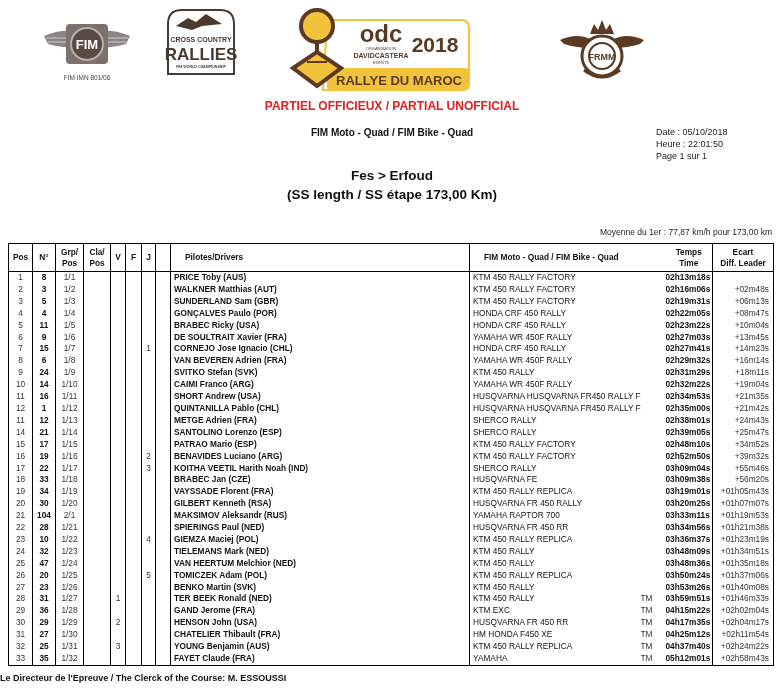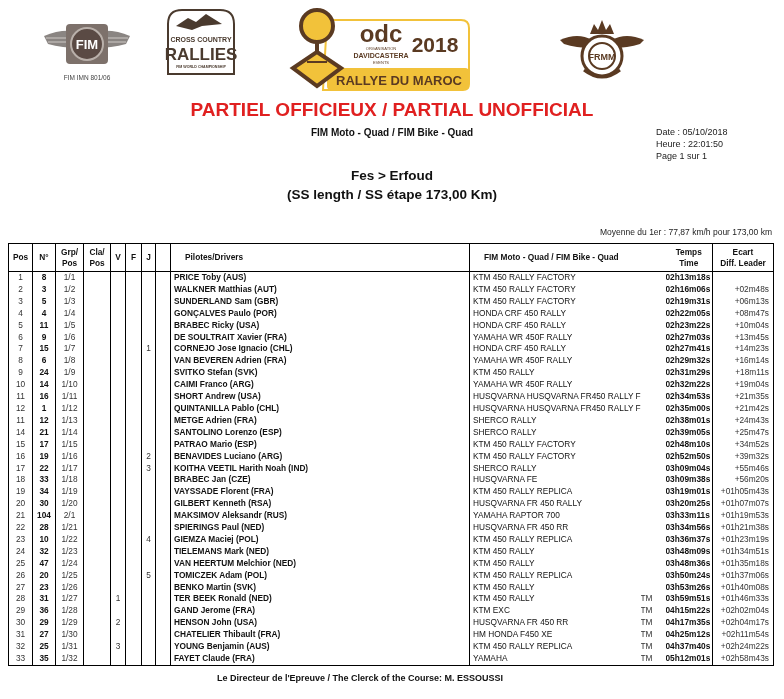--- a/index.html
+++ b/index.html
@@ -8,42 +8,42 @@
   .abs { position: absolute; }
 
   
   .logo-fim { left: 42px; top: 14px; width: 90px; height: 56px; }
   .fim-caption { left: 42px; top: 74px; width: 90px; text-align: center; font-size: 6.5px; color: #444; }
   .logo-ccr { left: 162px; top: 0; width: 78px; height: 78px; }
   .logo-odc { left: 283px; top: 6px; width: 190px; height: 88px; }
   .logo-frmm { left: 558px; top: 10px; width: 88px; height: 76px; }
 
   .partial-title { left: 0; width: 784px; top: 99px; text-align: center; color: #e02020;
-                   font-weight: bold; font-size: 19px; letter-spacing: 0px; }
+                   font-weight: bold; font-size: 12px; letter-spacing: 0px; }
   .category { left: 0; width: 784px; top: 127px; text-align: center; font-weight: bold; font-size: 10px; }
   .meta { left: 656px; top: 126px; font-size: 9px; line-height: 12px; color: #222; }
   .main-title { left: 0; width: 784px; top: 166px; text-align: center; font-weight: bold; font-size: 13.5px; line-height: 19px; }
   .average { right: 12px; top: 227px; font-size: 8.5px; color: #222; }
 
   
   .tbl { left: 8px; top: 243px; width: 765px; border-collapse: collapse; font-size: 8.3px; table-layout: fixed; }
   .tbl th { font-weight: bold; font-size: 8.3px; height: 25px; border-top: 1.5px solid #000; border-bottom: 1.5px solid #000; vertical-align: middle; line-height: 11px; }
   .tbl td { height: 11.9px; padding: 0; line-height: 11.9px; white-space: nowrap; overflow: hidden; }
   .tbl tbody tr:last-child td { border-bottom: 1.5px solid #000; }
   .bl { border-left: 1px solid #000; }
   .br { border-right: 1px solid #000; }
   .c { text-align: center; }
   .r { text-align: right; padding-right: 4px !important; }
   .b { font-weight: bold; }
   .drv { padding-left: 3px !important; font-weight: bold; }
   .veh { padding-left: 3px !important; margin-top: 36px; }
   .gray { color: #333; }
   .tbl th.drvh, .tbl th.vehh { text-align: left; padding-left: 14px; }
 
-  .footer { left: 0; width: 720px; top: 673px; text-align: center; font-weight: bold; font-size: 9px; }
+  .footer { left: 0; width: 720px; top: 673px; font-weight: bold; font-size: 9px; }
 </style>
 </head>
 <body>
 
 <div class="abs logo-fim">
   <svg width="90" height="56" viewBox="0 0 90 56">
     <path d="M2 22 Q20 14 38 18 L38 34 Q20 34 6 30 Z" fill="#8a8582"></path>
     <path d="M88 22 Q70 14 52 18 L52 34 Q70 34 84 30 Z" fill="#8a8582"></path>
     <path d="M4 24 H36 M6 28 H36 M54 24 H86 M54 28 H84" stroke="#cfcac6" stroke-width="1"></path>
     <rect x="24" y="10" width="42" height="40" rx="4" fill="#7d716b"></rect>

